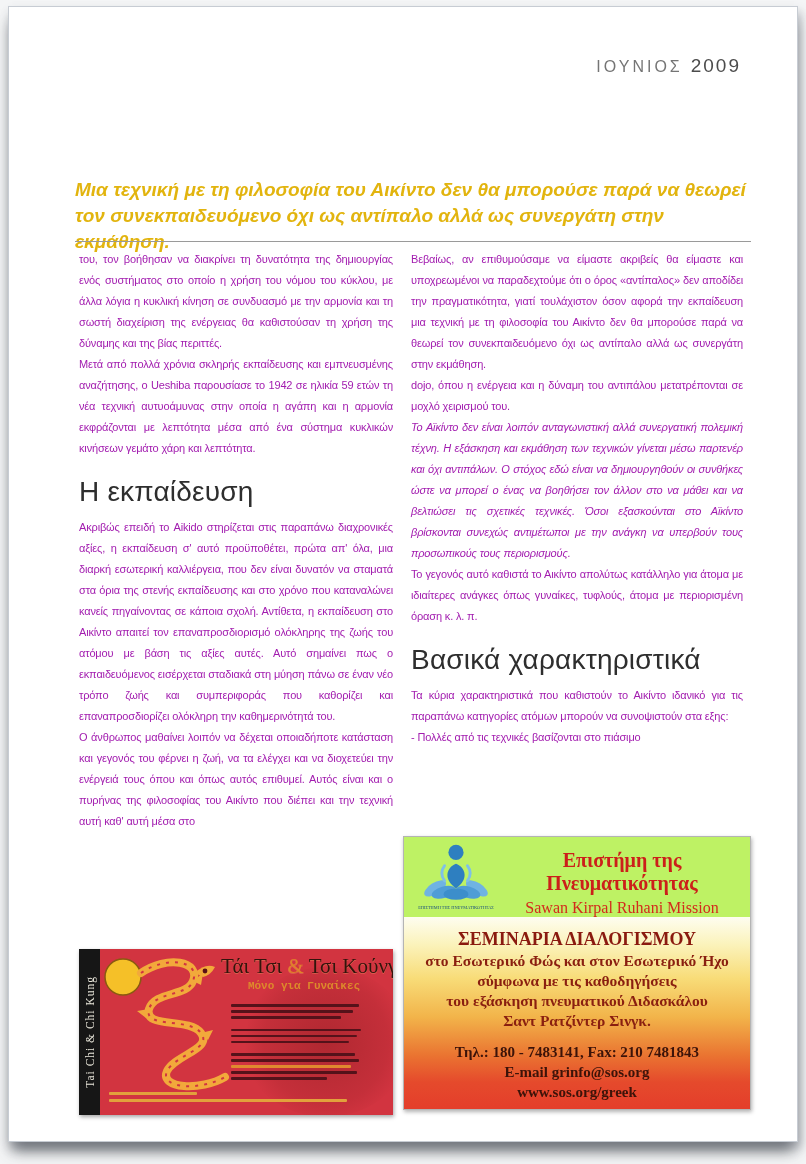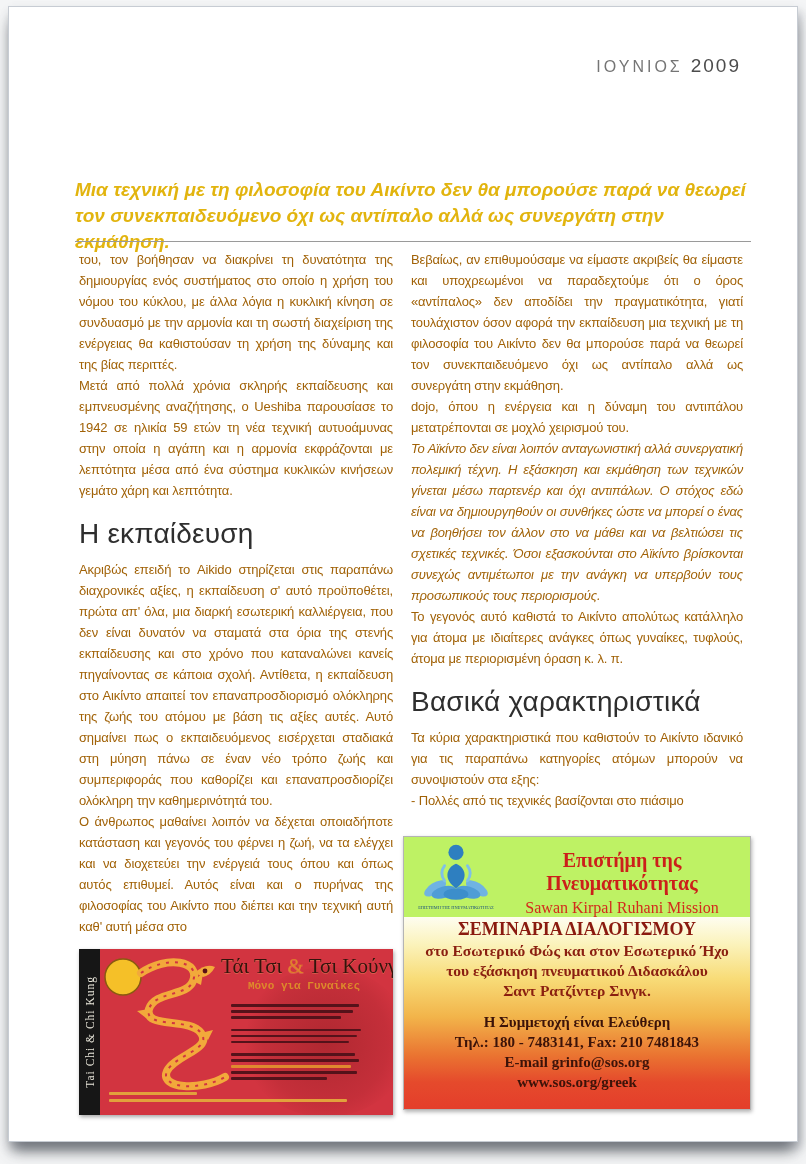--- a/index.html
+++ b/index.html
@@ -18,22 +18,22 @@
     font-size:19px; font-weight:bold; font-style:italic;
     color:#e2b40e; line-height:26px;
   }
   .rule { position:absolute; left:66px; top:234px; width:676px; height:0; border-top:1.5px solid #9a9a9a; }
 
   .columns {
     position:absolute; left:70px; top:242px;
     display:grid; grid-template-columns:314px 332px; column-gap:18px;
   }
   .col p {
-    font-size:13px; line-height:21px; letter-spacing:-0.15px;
-    color:#a16207; text-align:justify;
+    font-size:11px; line-height:21px; letter-spacing:-0.15px;
+    color:#a21caf; text-align:justify;
   }
   .col p.italic { font-style:italic; }
   .col h2 {
     font-weight:400; font-size:28px; color:#2e2e2e;
     margin:17px 0 9px 0; letter-spacing:0.2px;
   }
 
   
   .ad-taichi {
     position:absolute; left:70px; top:942px; width:314px; height:166px;
@@ -76,21 +76,21 @@
     border:1px solid #b4b4b4; background:#ffffff; z-index:5;
     font-family:"Liberation Serif", serif; text-align:center;
     box-shadow:1px 2px 4px rgba(0,0,0,0.3);
   }
   .ms-head { position:relative; height:80px; background:#bef264; }
   .ms-logo { position:absolute; left:14px; top:4px; }
   .ms-head-text { position:absolute; left:96px; right:6px; top:12px; }
   .ms-org-gr { font-size:20px; font-weight:bold; color:#cc1f1a; }
   .ms-org-en { font-size:16px; font-weight:normal; color:#d32a1c; margin-top:4px; }
   .ms-body {
-    height:192px; 
+    height:192px; padding-top:10px;
     background:linear-gradient(180deg,#fefdf0 0%, #fbf3bc 14%, #f8dc78 32%, #f2b44a 52%, #ea7431 72%, #e54a2c 86%, #e43e2b 100%);
   }
   .ms-sem-title { font-size:18px; font-weight:bold; color:#8a1a0f; line-height:24px; }
   .ms-line { font-size:15.5px; font-weight:bold; color:#8a1f10; line-height:20px; }
   .ms-foot { margin-top:11px; }
   .ms-foot div { font-size:15px; font-weight:bold; color:#3c1309; line-height:20px; }
 </style>
 </head>
 <body>
 
@@ -190,24 +190,24 @@
         <text x="40" y="72" text-anchor="middle" font-size="4.6" fill="#1a4f7e" font-family="Liberation Serif, serif">ΕΠΙΣΤΗΜΗ ΤΗΣ ΠΝΕΥΜΑΤΙΚΟΤΗΤΑΣ</text>
       </svg>
       <div class="ms-head-text">
         <div class="ms-org-gr">Επιστήμη της Πνευματικότητας</div>
         <div class="ms-org-en">Sawan Kirpal Ruhani Mission</div>
       </div>
     </div>
     <div class="ms-body">
       <div class="ms-sem-title">ΣΕΜΙΝΑΡΙΑ ΔΙΑΛΟΓΙΣΜΟΥ</div>
       <div class="ms-line">στο Εσωτερικό Φώς και στον Εσωτερικό Ήχο</div>
+      <div class="ms-line">σύμφωνα με τις καθοδηγήσεις</div>
       <div class="ms-line">του εξάσκηση πνευματικού Διδασκάλου</div>
       <div class="ms-line">Σαντ Ρατζίντερ Σινγκ.</div>
       <div class="ms-foot">
-        <div>Η Συμμετοχή είναι Ελεύθερη</div>
         <div>Τηλ.: 180 - 7483141, Fax: 210 7481843</div>
         <div>E-mail grinfo@sos.org</div>
         <div>www.sos.org/greek</div>
       </div>
     </div>
   </div>
 
 </div>
 
 </body></html>

